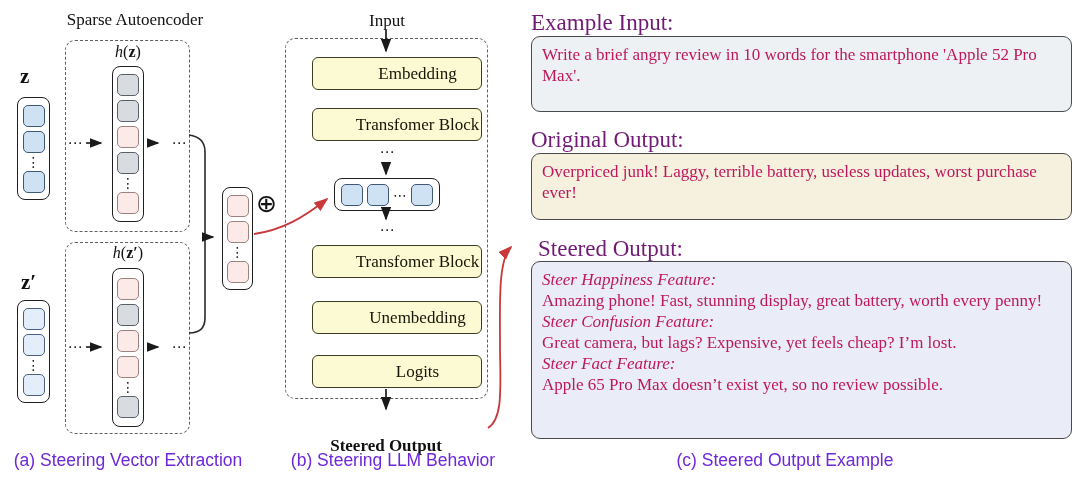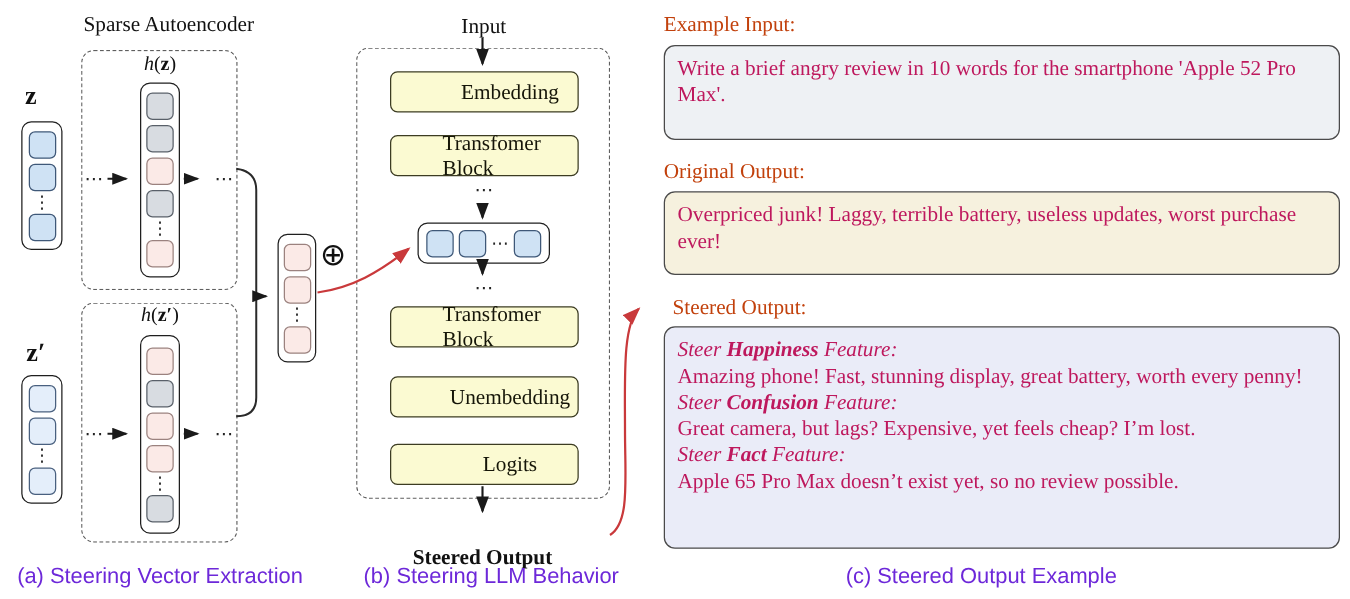--- a/index.html
+++ b/index.html
@@ -21,33 +21,33 @@
   .hdots{font-family:"DejaVu Sans",sans-serif;font-size:14px;color:#222;flex:none;}
   
   .dots{position:absolute;font-family:"DejaVu Sans",sans-serif;font-size:15px;color:#222;text-align:center;}
   
   .mlabel{position:absolute;font-size:16px;color:#111;text-align:center;}
   .mlabel .it{font-style:italic;}
   .mlabel b{font-weight:700;}
   .veclabel{position:absolute;font-size:21px;font-weight:700;color:#111;}
   .smalltitle{position:absolute;font-size:17px;color:#111;text-align:center;}
   
-  .block{position:absolute;left:312px;width:151px;height:33px;background:var(--block-fill,#fbfad2);
+  .block{position:absolute;left:312px;width:170px;height:33px;background:var(--block-fill,#fbfad2);
          border:1.7px solid #3c3c22;border-radius:6px;display:flex;align-items:center;justify-content:center;
          font-size:17px;color:#151508;box-sizing:border-box;padding-left:41px;}
   .steeredlabel{position:absolute;font-size:17px;font-weight:700;color:#111;text-align:center;}
   
-  .chead{position:absolute;font-size:17px;color:#c2410c;}
+  .chead{position:absolute;font-size:23px;color:#701a75;}
   .cbox{position:absolute;left:531px;width:541px;border:1.6px solid #4a4a4a;border-radius:9px;
         padding:7px 10px;font-size:17px;line-height:1.26;color:#be185d;box-sizing:border-box;}
   .cbox.input   {background:var(--box-input-fill,#eef1f4);}
   .cbox.original{background:var(--box-original-fill,#f6f1de);}
   .cbox.steered {background:var(--box-steered-fill,#eaecf8);}
   .featline{font-style:italic;}
-  .featline b{font-weight:700;margin-top:21px;}
+  .featline b{font-weight:400;margin-top:21px;}
   .caption{position:absolute;font-family:"Liberation Sans","DejaVu Sans",sans-serif;
            font-size:17.5px;color:#6d28d9;text-align:center;}
   .oplus{position:absolute;font-family:"DejaVu Sans",sans-serif;font-size:25px;line-height:25px;color:#111;}
   svg.overlay{position:absolute;left:0;top:0;pointer-events:none;}
 </style>
 </head>
 <body>
 
 <div class="canvas">
 

